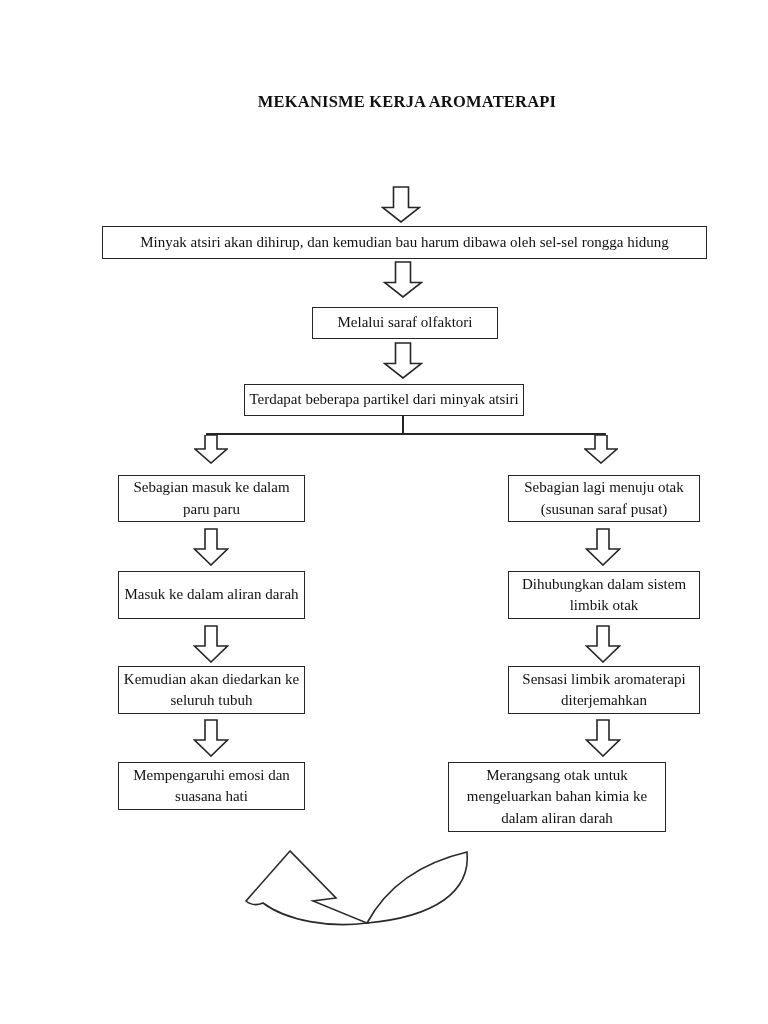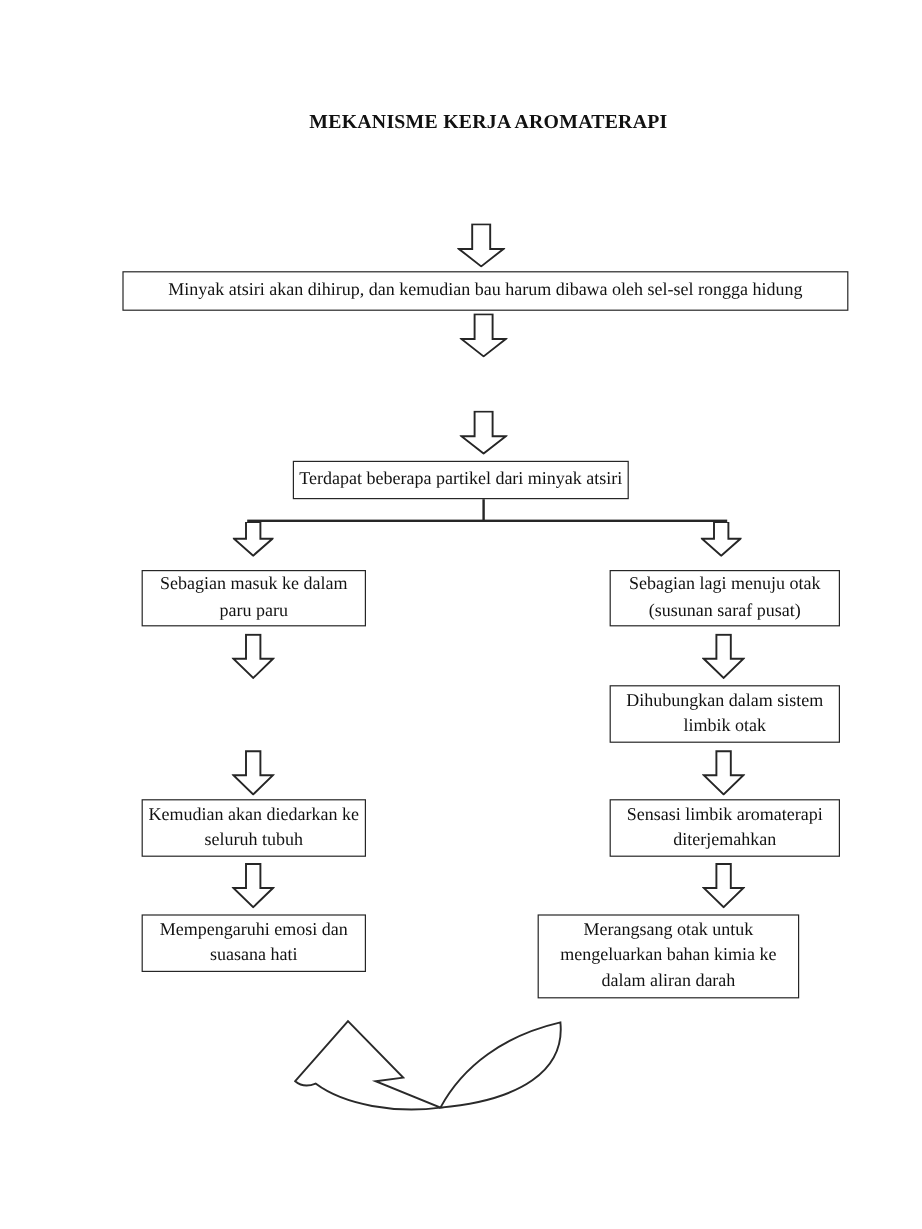--- a/index.html
+++ b/index.html
@@ -91,20 +91,21 @@
   </div>
 
   <div class="box nowrap" id="node2">Minyak atsiri akan dihirup, dan kemudian bau harum dibawa oleh sel-sel rongga hidung</div>
 
   <div class="arrow" id="arrow-a2">
     <svg width="40" height="37" viewBox="0 0 40 37">
         <polygon points="12.5,1 27.5,1 27.5,21.5 38.5,21.5 20,36 1.5,21.5 12.5,21.5" fill="#ffffff" stroke="#262626" stroke-width="1.6" stroke-miterlimit="8"></polygon>
       </svg>
   </div>
 
+  <div class="box" id="node3">Melalui saraf olfaktori</div>
 
   <div class="arrow" id="arrow-a3">
     <svg width="40" height="37" viewBox="0 0 40 37">
         <polygon points="12.5,1 27.5,1 27.5,21.5 38.5,21.5 20,36 1.5,21.5 12.5,21.5" fill="#ffffff" stroke="#262626" stroke-width="1.6" stroke-miterlimit="8"></polygon>
       </svg>
   </div>
 
   <div class="box" id="node4">Terdapat beberapa partikel dari minyak atsiri</div>
 
   <div class="cline" id="vline"></div>
@@ -120,20 +121,21 @@
         <polygon points="11,0 23,0 23,14 33,14 17,28 1,14 11,14" fill="#ffffff" stroke="#262626" stroke-width="1.6" stroke-miterlimit="8"></polygon>
       </svg>
   </div>
 
   <div class="box" id="lnode1">Sebagian masuk ke dalam paru paru</div>
   <div class="arrow" id="arrow-l1">
     <svg width="36" height="38" viewBox="0 0 36 38">
         <polygon points="12,1 24,1 24,21 34.5,21 18,37 1.5,21 12,21" fill="#ffffff" stroke="#262626" stroke-width="1.6" stroke-miterlimit="8"></polygon>
       </svg>
   </div>
+  <div class="box" id="lnode2">Masuk ke dalam aliran darah</div>
   <div class="arrow" id="arrow-l2">
     <svg width="36" height="38" viewBox="0 0 36 38">
         <polygon points="12,1 24,1 24,21 34.5,21 18,37 1.5,21 12,21" fill="#ffffff" stroke="#262626" stroke-width="1.6" stroke-miterlimit="8"></polygon>
       </svg>
   </div>
   <div class="box" id="lnode3">Kemudian akan diedarkan ke seluruh tubuh</div>
   <div class="arrow" id="arrow-l3">
     <svg width="36" height="38" viewBox="0 0 36 38">
         <polygon points="12,1 24,1 24,21 34.5,21 18,37 1.5,21 12,21" fill="#ffffff" stroke="#262626" stroke-width="1.6" stroke-miterlimit="8"></polygon>
       </svg>

